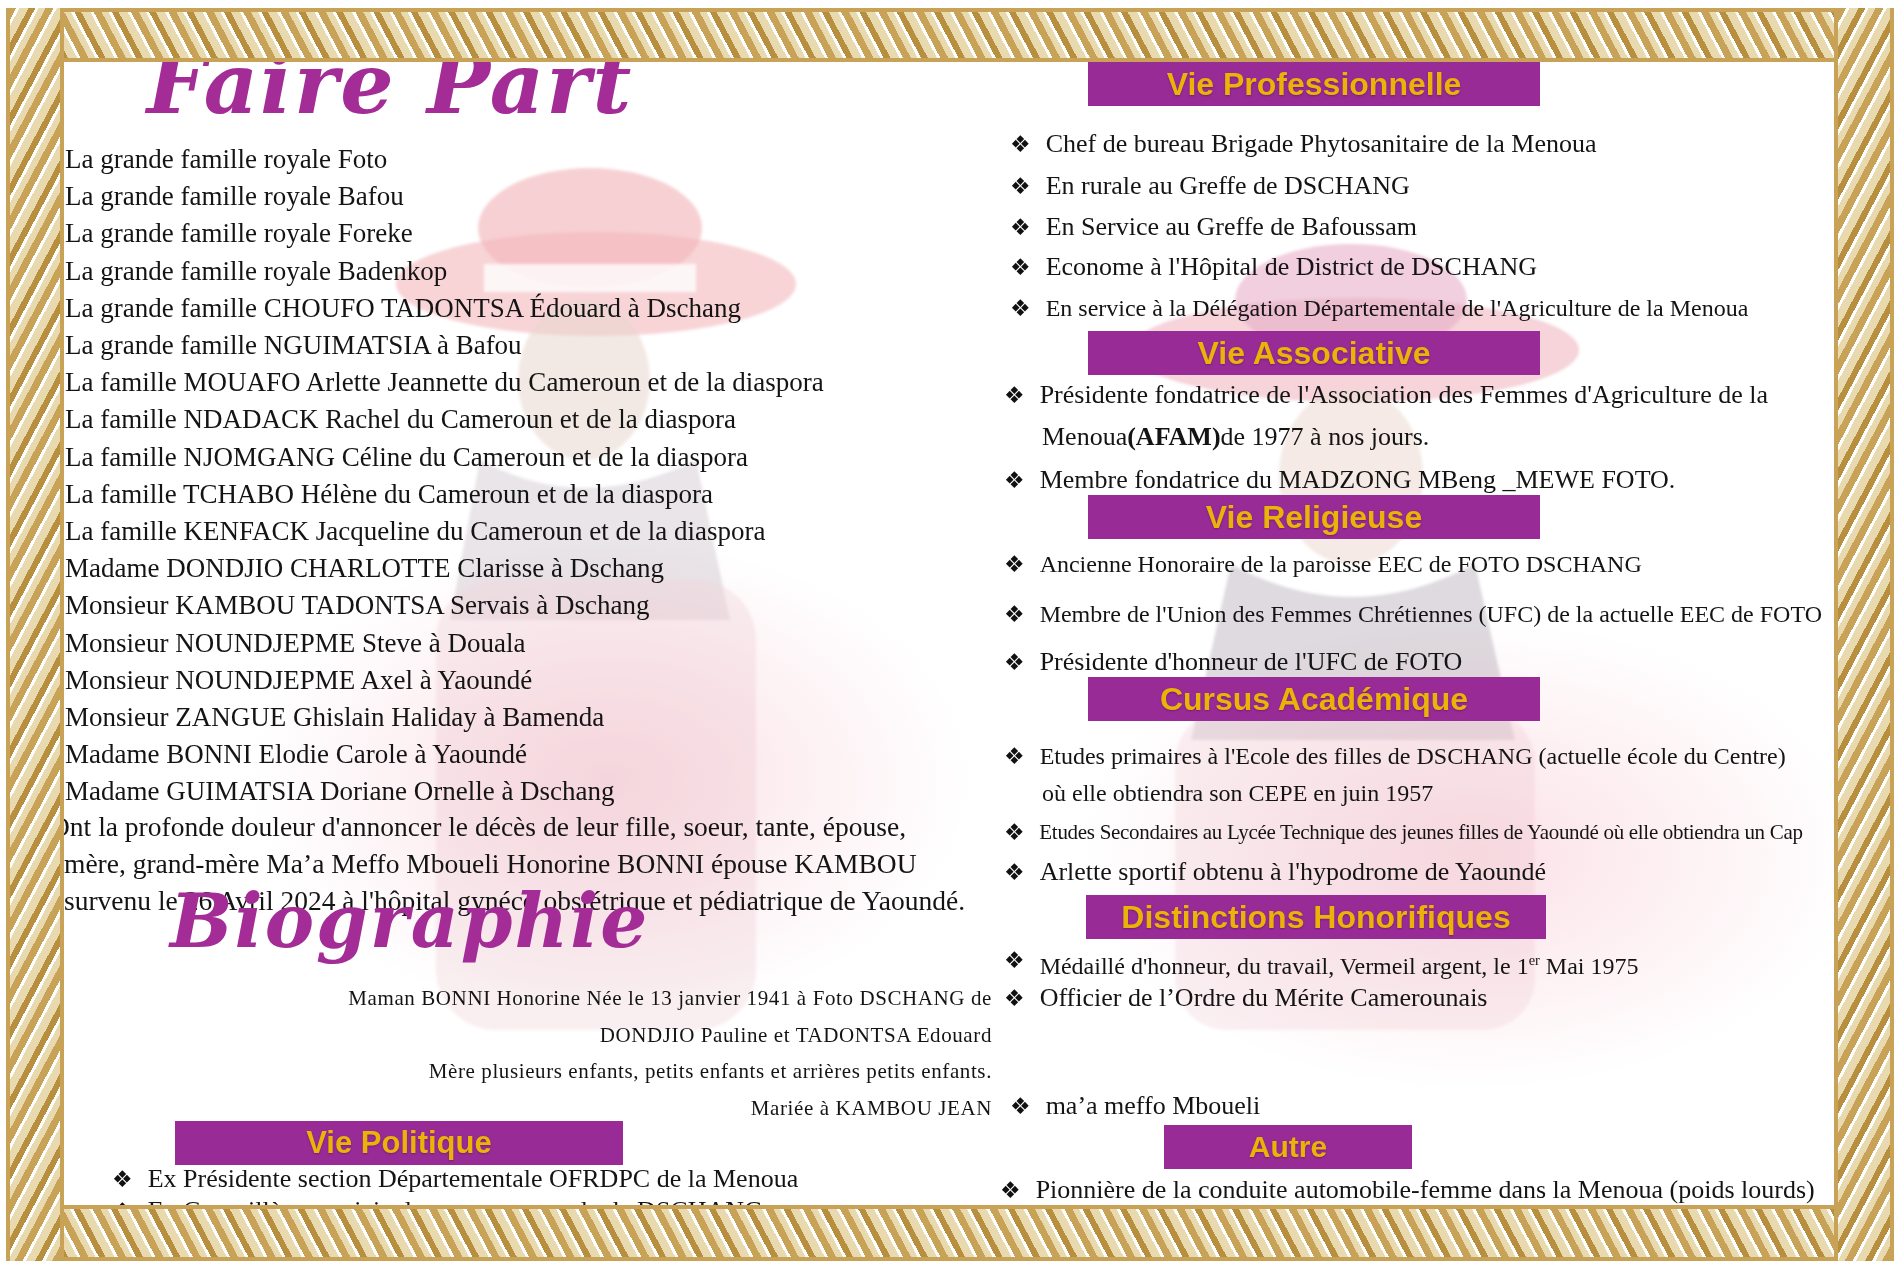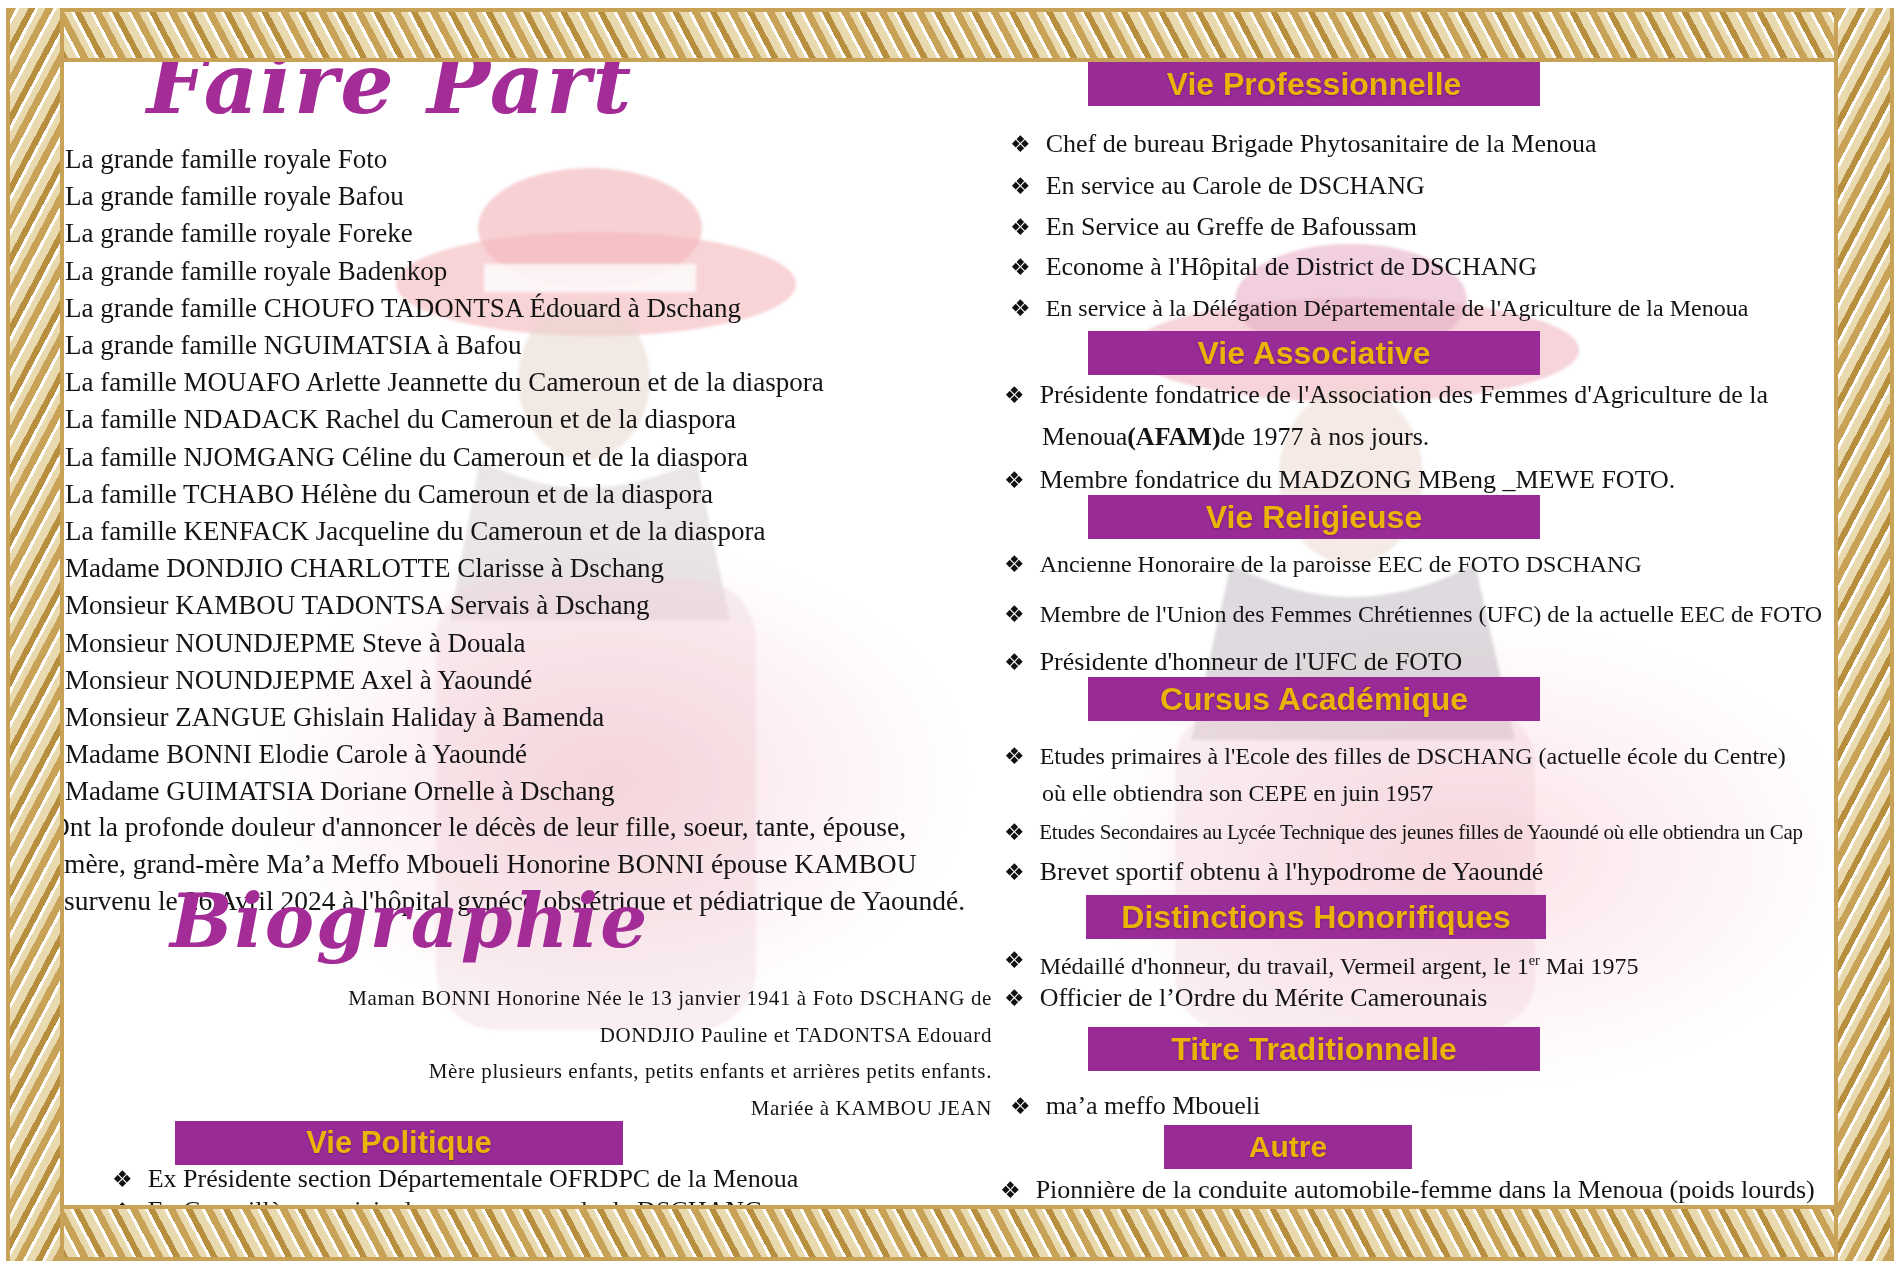--- a/index.html
+++ b/index.html
@@ -144,21 +144,21 @@
   </div>
 
   <div class="band" style="left:1088px;top:62px;width:452px;">Vie Professionnelle</div>
 
   <div class="bullet" style="left:1010px;top:128px;">
     <span class="glyph">❖</span>
     <span>Chef de bureau Brigade Phytosanitaire de la Menoua</span>
   </div>
   <div class="bullet" style="left:1010px;top:170px;">
     <span class="glyph">❖</span>
-    <span>En service au Carole de DSCHANG</span>
+    <span>En rurale au Greffe de DSCHANG</span>
   </div>
   <div class="bullet" style="left:1010px;top:211px;">
     <span class="glyph">❖</span>
     <span>En Service au Greffe de Bafoussam</span>
   </div>
   <div class="bullet" style="left:1010px;top:251px;">
     <span class="glyph">❖</span>
     <span>Econome à l'Hôpital de District de DSCHANG</span>
   </div>
   <div class="bullet sm" style="left:1010px;top:292px;">
@@ -205,37 +205,36 @@
   </div>
   <div class="bullet cont sm" style="left:1004px;top:777px;">
     <span>où elle obtiendra son CEPE en juin 1957</span>
   </div>
   <div class="bullet xs" style="left:1004px;top:816px;">
     <span class="glyph">❖</span>
     <span>Etudes Secondaires au Lycée Technique des jeunes filles de Yaoundé où elle obtiendra un Cap</span>
   </div>
   <div class="bullet" style="left:1004px;top:856px;">
     <span class="glyph">❖</span>
-    <span>Brevet sportif obtenu à l'hypodrome de Yaoundé</span>
+    <span>Arlette sportif obtenu à l'hypodrome de Yaoundé</span>
   </div>
 
   <div class="band" style="left:1086px;top:895px;width:460px;">Distinctions Honorifiques</div>
 
   <div class="bullet sm" style="left:1004px;top:944px;">
     <span class="glyph">❖</span>
     <span>
       <span>Médaillé d'honneur, du travail, Vermeil argent,  le 1</span><sup>er</sup><span> Mai 1975</span>
     </span>
   </div>
   <div class="bullet" style="left:1004px;top:982px;">
     <span class="glyph">❖</span>
     <span>Officier de l’Ordre du Mérite Camerounais</span>
   </div>
 
-  <div class="band" style="left:1088px;top:1027px;width:452px;">Titre Traditionnelle</div>
 
   <div class="bullet" style="left:1010px;top:1090px;">
     <span class="glyph">❖</span>
     <span>ma’a meffo Mboueli</span>
   </div>
 
   <div class="band" style="left:1164px;top:1125px;width:248px;font-size:30px;">Autre</div>
 
   <div class="bullet" style="left:1000px;top:1174px;">
     <span class="glyph">❖</span>

